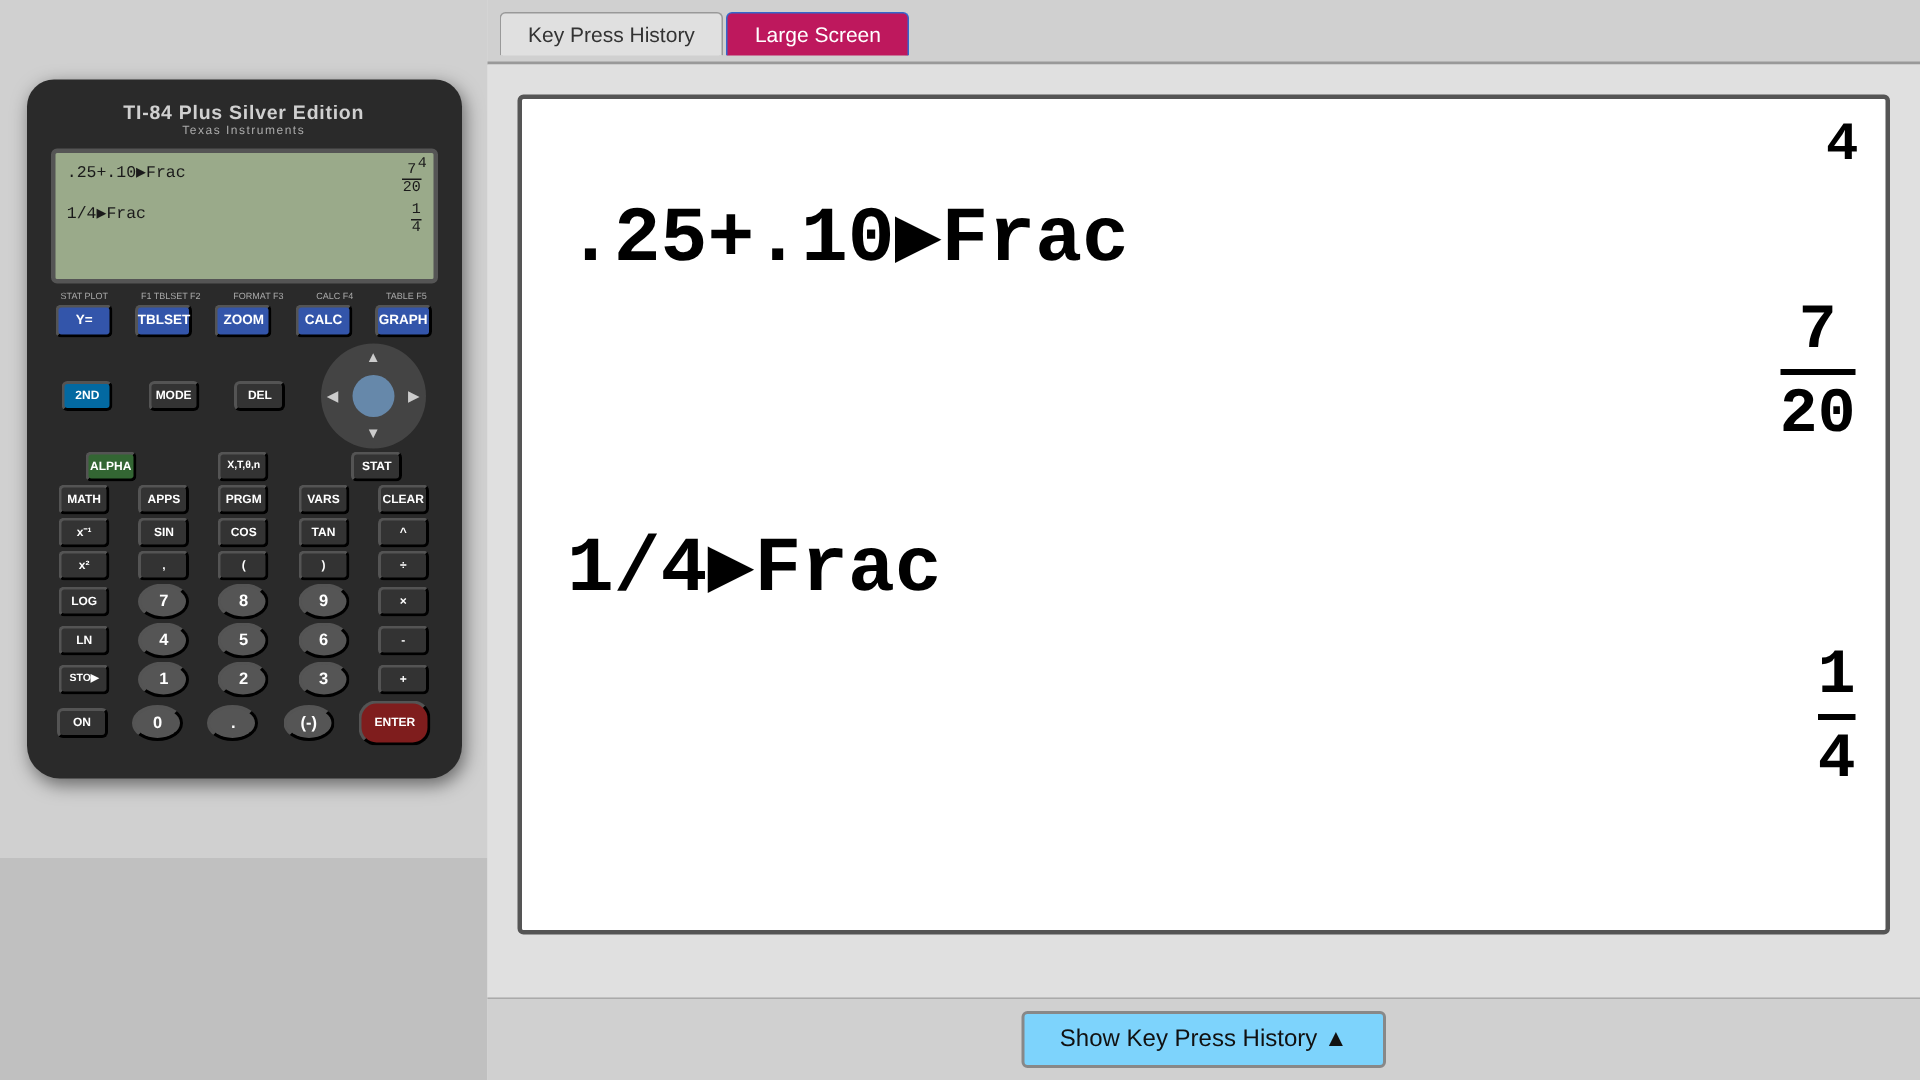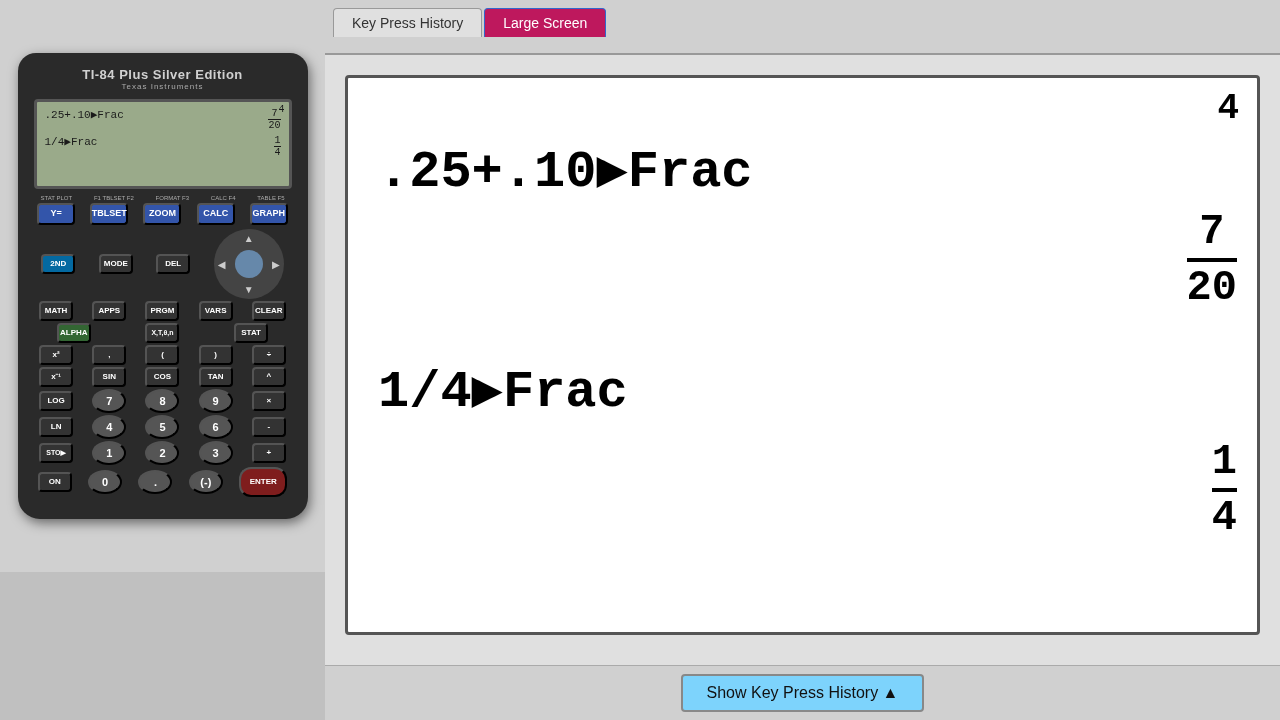--- a/index.html
+++ b/index.html
@@ -163,21 +163,21 @@
       flex-direction: column;
       background: #e8e8e8;
     }
 
     
     .tab-bar {
       display: flex;
       align-items: stretch;
       background: #d0d0d0;
       border-bottom: 2px solid #999;
-      padding: 8px 8px 16px 8px;
+      padding: 8px 8px 4px 8px;
       gap: 2px;
     }
     .tab {
       padding: 6px 18px;
       border-radius: 4px 4px 0 0;
       font-size: 14px;
       cursor: pointer;
       border: 1px solid #999;
       border-bottom: none;
       background: #c8c8c8;
@@ -333,47 +333,47 @@
       <div class="key-nav">
         <span class="nav-arrow nav-up">▲</span>
         <span class="nav-arrow nav-down">▼</span>
         <span class="nav-arrow nav-left">◀</span>
         <span class="nav-arrow nav-right">▶</span>
         <div class="nav-center"></div>
       </div>
     </div>
 
     <div class="key-row">
+      <button class="key key-sm bg-alpha">ALPHA</button>
+      <button class="key key-sm bg-dark" style="font-size:7px;">X,T,θ,n</button>
+      <button class="key key-sm bg-dark">STAT</button>
+    </div>
+
+    <div class="key-row">
       <button class="key key-sm bg-dark">MATH</button>
       <button class="key key-sm bg-dark">APPS</button>
       <button class="key key-sm bg-dark">PRGM</button>
       <button class="key key-sm bg-dark">VARS</button>
       <button class="key key-sm bg-dark">CLEAR</button>
     </div>
 
     <div class="key-row">
-      <button class="key key-sm bg-alpha">ALPHA</button>
-      <button class="key key-sm bg-dark" style="font-size:7px;">X,T,θ,n</button>
-      <button class="key key-sm bg-dark">STAT</button>
+      <button class="key key-sm bg-dark">x⁻¹</button>
+      <button class="key key-sm bg-dark">SIN</button>
+      <button class="key key-sm bg-dark">COS</button>
+      <button class="key key-sm bg-dark">TAN</button>
+      <button class="key key-sm bg-dark">^</button>
     </div>
 
     <div class="key-row">
       <button class="key key-sm bg-dark">x²</button>
       <button class="key key-sm bg-dark">,</button>
       <button class="key key-sm bg-dark">(</button>
       <button class="key key-sm bg-dark">)</button>
       <button class="key key-sm bg-dark">÷</button>
-    </div>
-
-    <div class="key-row">
-      <button class="key key-sm bg-dark">x⁻¹</button>
-      <button class="key key-sm bg-dark">SIN</button>
-      <button class="key key-sm bg-dark">COS</button>
-      <button class="key key-sm bg-dark">TAN</button>
-      <button class="key key-sm bg-dark">^</button>
     </div>
 
     <div class="key-row">
       <button class="key key-sm bg-dark">LOG</button>
       <button class="key key-num">7</button>
       <button class="key key-num">8</button>
       <button class="key key-num">9</button>
       <button class="key key-sm bg-dark">×</button>
     </div>
 

